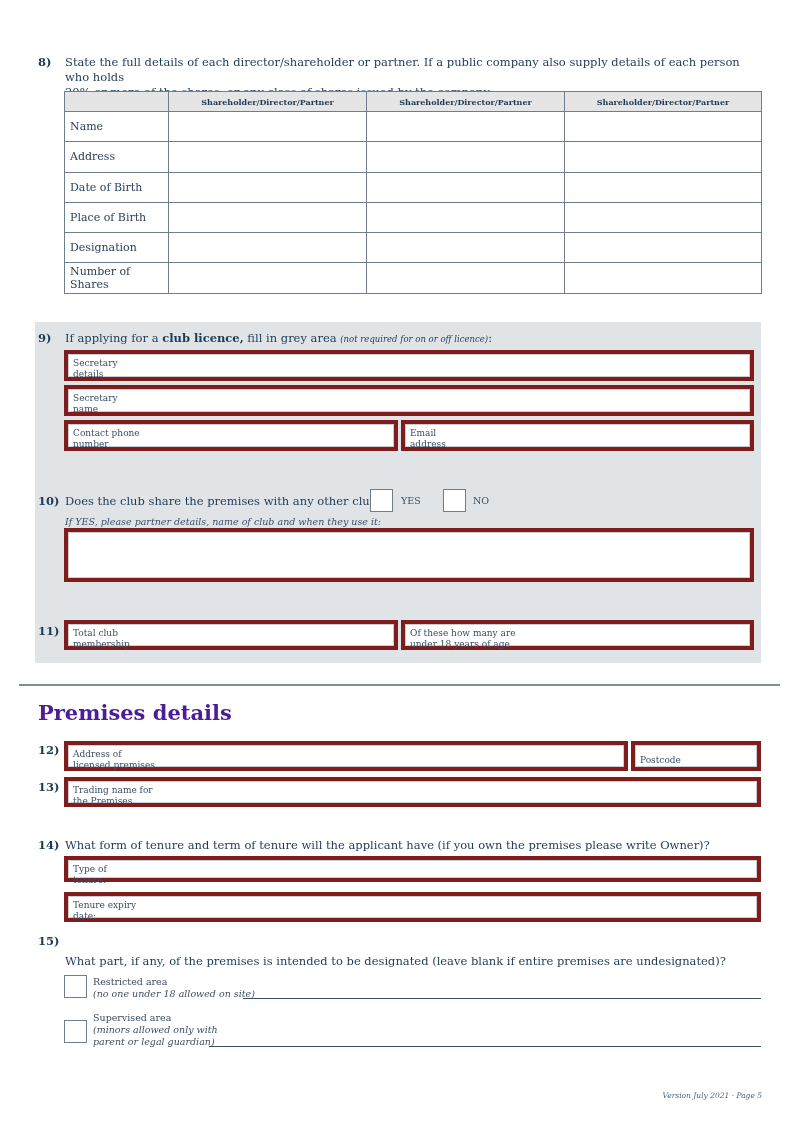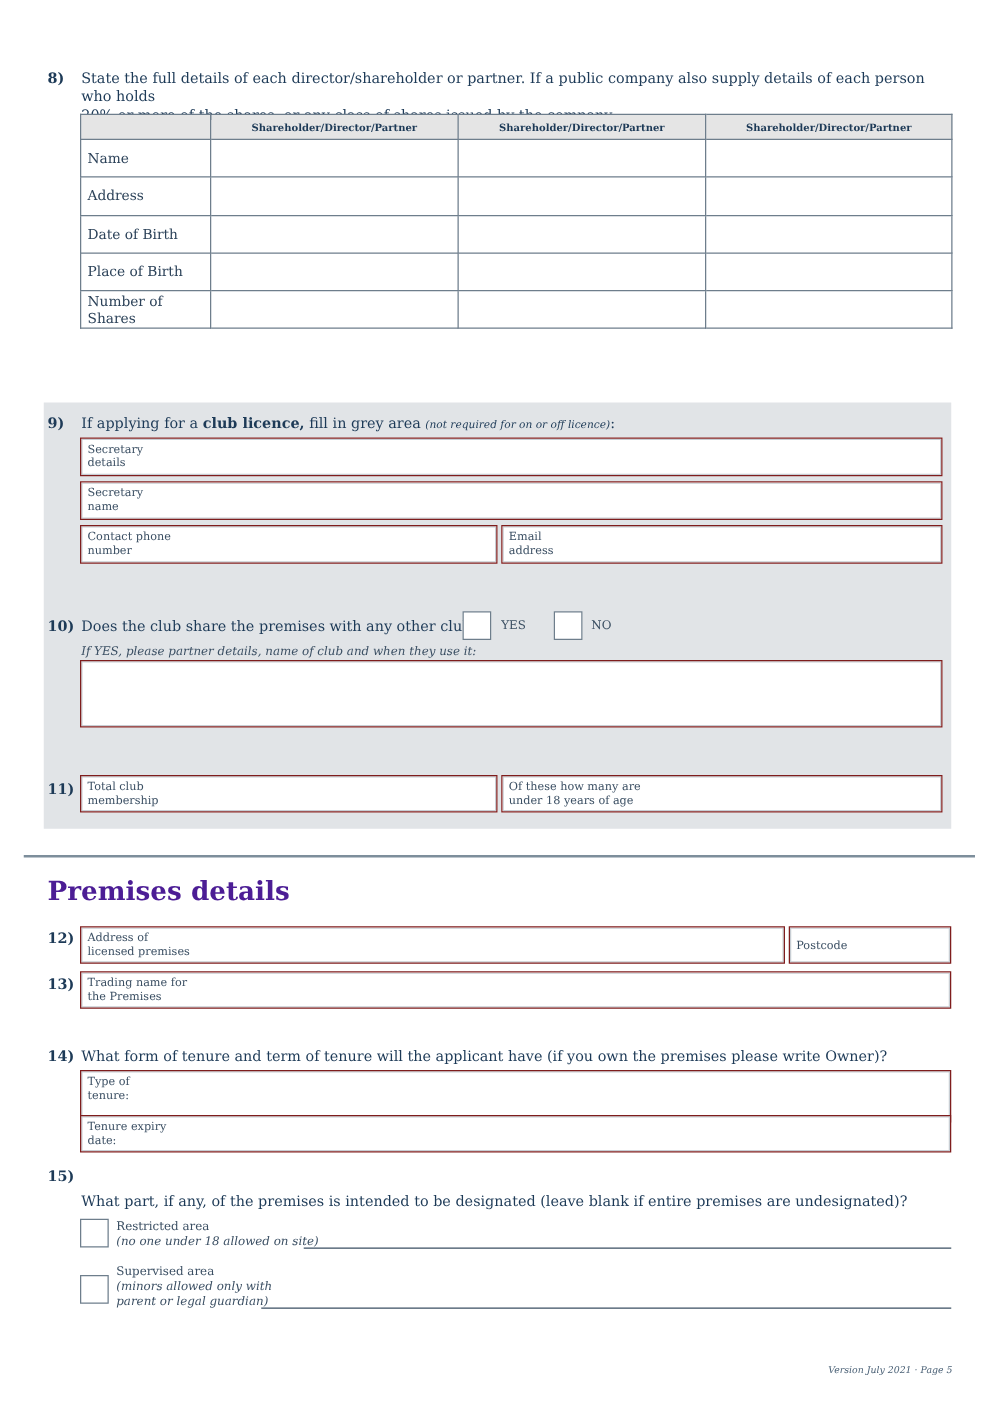--- a/index.html
+++ b/index.html
@@ -2,21 +2,21 @@
 <html><head>
 <meta charset="utf-8">
 <style>
   * { box-sizing: border-box; margin: 0; padding: 0; }
   html, body { width: 800px; height: 1130px; background: #ffffff; }
   body { position: relative; font-family: "DejaVu Serif", "Liberation Serif", serif; color: #1d3a57; overflow: hidden; }
   .qnum { position: absolute; font-weight: bold; font-size: 11.5px; color: #1d3a57; }
   .qtext { position: absolute; font-size: 11.5px; color: #1d3a57; line-height: 15px; }
   .qtext b { font-weight: bold; }
   .small-it { font-style: italic; font-size: 8.5px; }
-  .field { position: absolute; background: #fff; border: 1px solid #7f1d1d; box-shadow: inset 0 0 0 1px #c8ced4; }
+  .field { position: absolute; background: #fff; border: 4px solid #7f1d1d; box-shadow: inset 0 0 0 1px #c8ced4; }
   .field .lbl { position: absolute; left: 5px; top: 4px; font-size: 9px; line-height: 11px; color: #3b4f63; white-space: pre-line; }
   .grey { position: absolute; left: 35px; top: 322px; width: 726px; height: 341px; background: #e1e4e7; }
   .divider { position: absolute; left: 19px; top: 684px; width: 761px; height: 2px; background: #7d8e9b; }
   table.dir { position: absolute; left: 64px; top: 91px; width: 697px; border-collapse: collapse; table-layout: fixed; }
   table.dir th, table.dir td { border: 1px solid #6e7e8c; }
   table.dir th { height: 20px; background: #e5e5e5; font-size: 8px; font-weight: bold; color: #1d3a57; text-align: center; }
   table.dir td { height: 30.3px; background: #fff; }
   table.dir td.rowlbl { font-size: 11px; color: #2c4259; padding-left: 5px; }
   .cbox { position: absolute; width: 23px; height: 23px; background: #fff; border: 1px solid #6e7e8c; }
   .cblabel { position: absolute; font-size: 9.5px; color: #3b4f63; }
@@ -64,20 +64,26 @@
         <td></td>
     </tr>
     <tr>
       <td class="rowlbl">Date of Birth</td>
       <td></td>
         <td></td>
         <td></td>
     </tr>
     <tr>
       <td class="rowlbl">Place of Birth</td>
+      <td></td>
+        <td></td>
+        <td></td>
+    </tr>
+    <tr>
+      <td class="rowlbl">Designation</td>
       <td></td>
         <td></td>
         <td></td>
     </tr>
     <tr>
       <td class="rowlbl">Number of Shares</td>
       <td></td>
         <td></td>
         <td></td>
     </tr>
@@ -139,21 +145,21 @@
 </div>
 
 <div class="qnum" style="left:38px; top:780px;">13)</div>
 <div class="field" style="left:64px; top:777px; width:697px; height:30px;">
   <div class="lbl">Trading name for
 the Premises</div>
 </div>
 
 <div class="qnum" style="left:38px; top:838px;">14)</div>
 <div class="qtext" style="left:65px; top:838px; width:700px;">What form of tenure and term of tenure will the applicant have (if you own the premises please write Owner)?</div>
-<div class="field" style="left:64px; top:856px; width:697px; height:42px;">
+<div class="field" style="left:64px; top:856px; width:697px; height:26px;">
   <div class="lbl">Type of
 tenure:</div>
 </div>
 <div class="field" style="left:64px; top:892px; width:697px; height:30px;">
   <div class="lbl">Tenure expiry
 date:</div>
 </div>
 
 <div class="qnum" style="left:38px; top:934px;">15)</div>
 <div class="qtext" style="left:65px; top:954px; width:700px;">What part, if any, of the premises is intended to be designated (leave blank if entire premises are undesignated)?</div>

